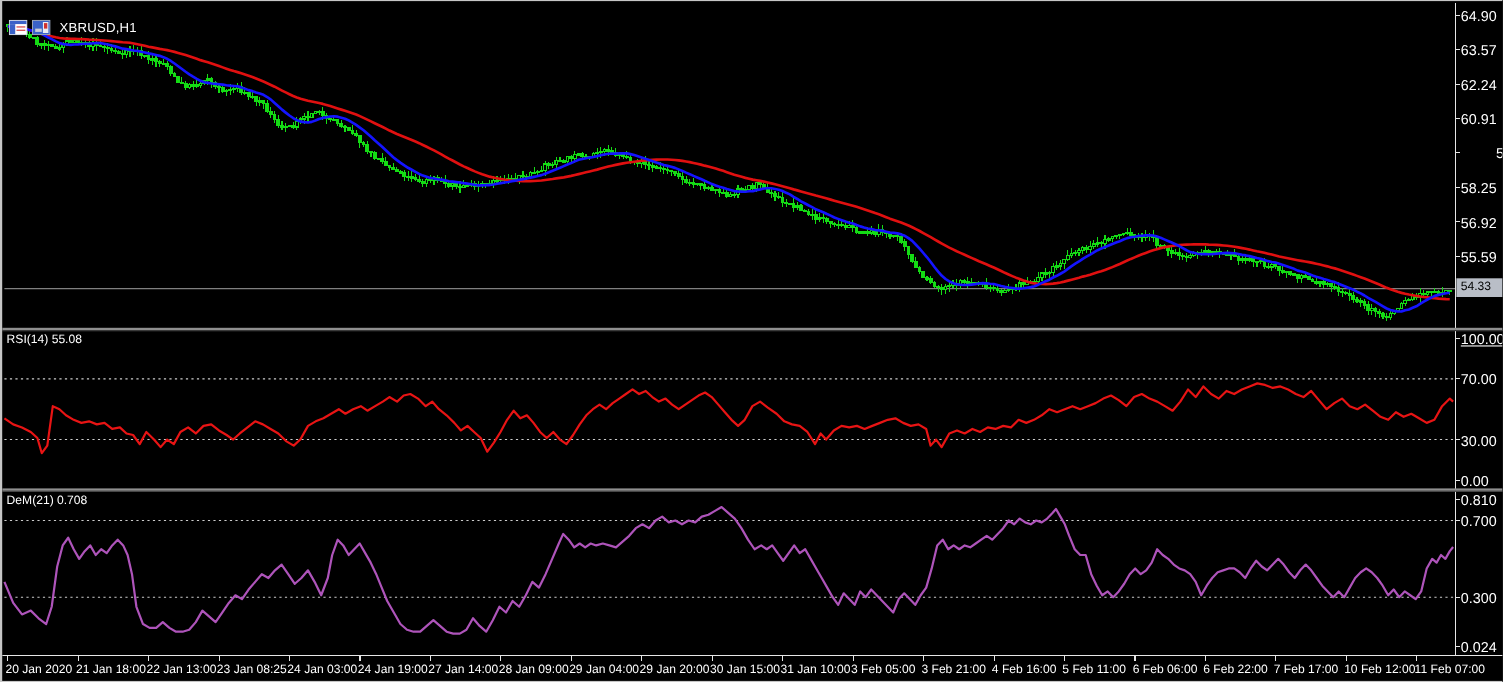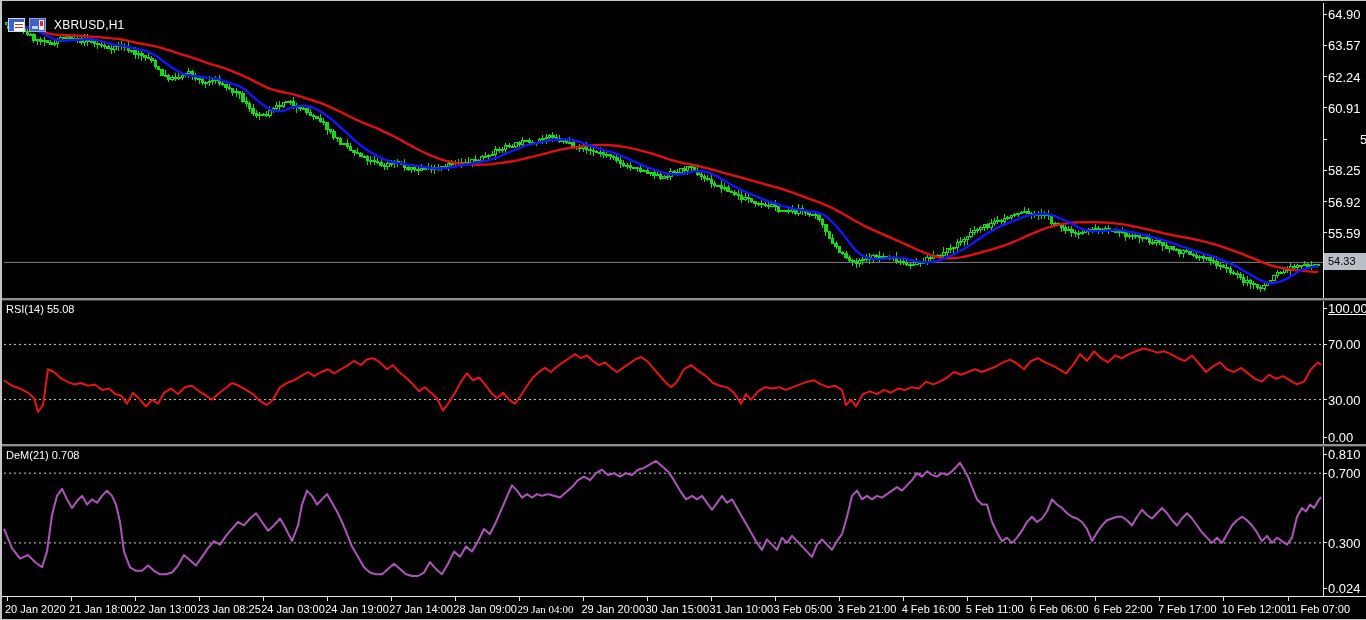--- a/index.html
+++ b/index.html
@@ -919,21 +919,21 @@
     <div class="axlabel" style="left: 1326px; top: 534.893px;">0.300</div>
     <div class="axlabel" style="left: 1326px; top: 580px;">0.024</div>
     <div class="tlabel" style="left: 3px; top: 602px;">20 Jan 2020</div>
     <div class="tlabel" style="left: 67.05px; top: 602px;">21 Jan 18:00</div>
     <div class="tlabel" style="left: 131.1px; top: 602px;">22 Jan 13:00</div>
     <div class="tlabel" style="left: 195.15px; top: 602px;">23 Jan 08:25</div>
     <div class="tlabel" style="left: 259.2px; top: 602px;">24 Jan 03:00</div>
     <div class="tlabel" style="left: 323.25px; top: 602px;">24 Jan 19:00</div>
     <div class="tlabel" style="left: 387.3px; top: 602px;">27 Jan 14:00</div>
     <div class="tlabel" style="left: 451.35px; top: 602px;">28 Jan 09:00</div>
-    <div class="tlabel" style="left: 515.4px; top: 602px; font-family: Liberation Serif, serif;">29 Jan 04:00</div>
+    <div class="tlabel" style="left: 515.4px; top: 602px;">29 Jan 04:00</div>
     <div class="tlabel" style="left: 579.45px; top: 602px;">29 Jan 20:00</div>
     <div class="tlabel" style="left: 643.5px; top: 602px;">30 Jan 15:00</div>
     <div class="tlabel" style="left: 707.55px; top: 602px;">31 Jan 10:00</div>
     <div class="tlabel" style="left: 771.6px; top: 602px;">3 Feb 05:00</div>
     <div class="tlabel" style="left: 835.65px; top: 602px;">3 Feb 21:00</div>
     <div class="tlabel" style="left: 899.7px; top: 602px;">4 Feb 16:00</div>
     <div class="tlabel" style="left: 963.75px; top: 602px;">5 Feb 11:00</div>
     <div class="tlabel" style="left: 1027.8px; top: 602px;">6 Feb 06:00</div>
     <div class="tlabel" style="left: 1091.85px; top: 602px;">6 Feb 22:00</div>
     <div class="tlabel" style="left: 1155.9px; top: 602px;">7 Feb 17:00</div>

